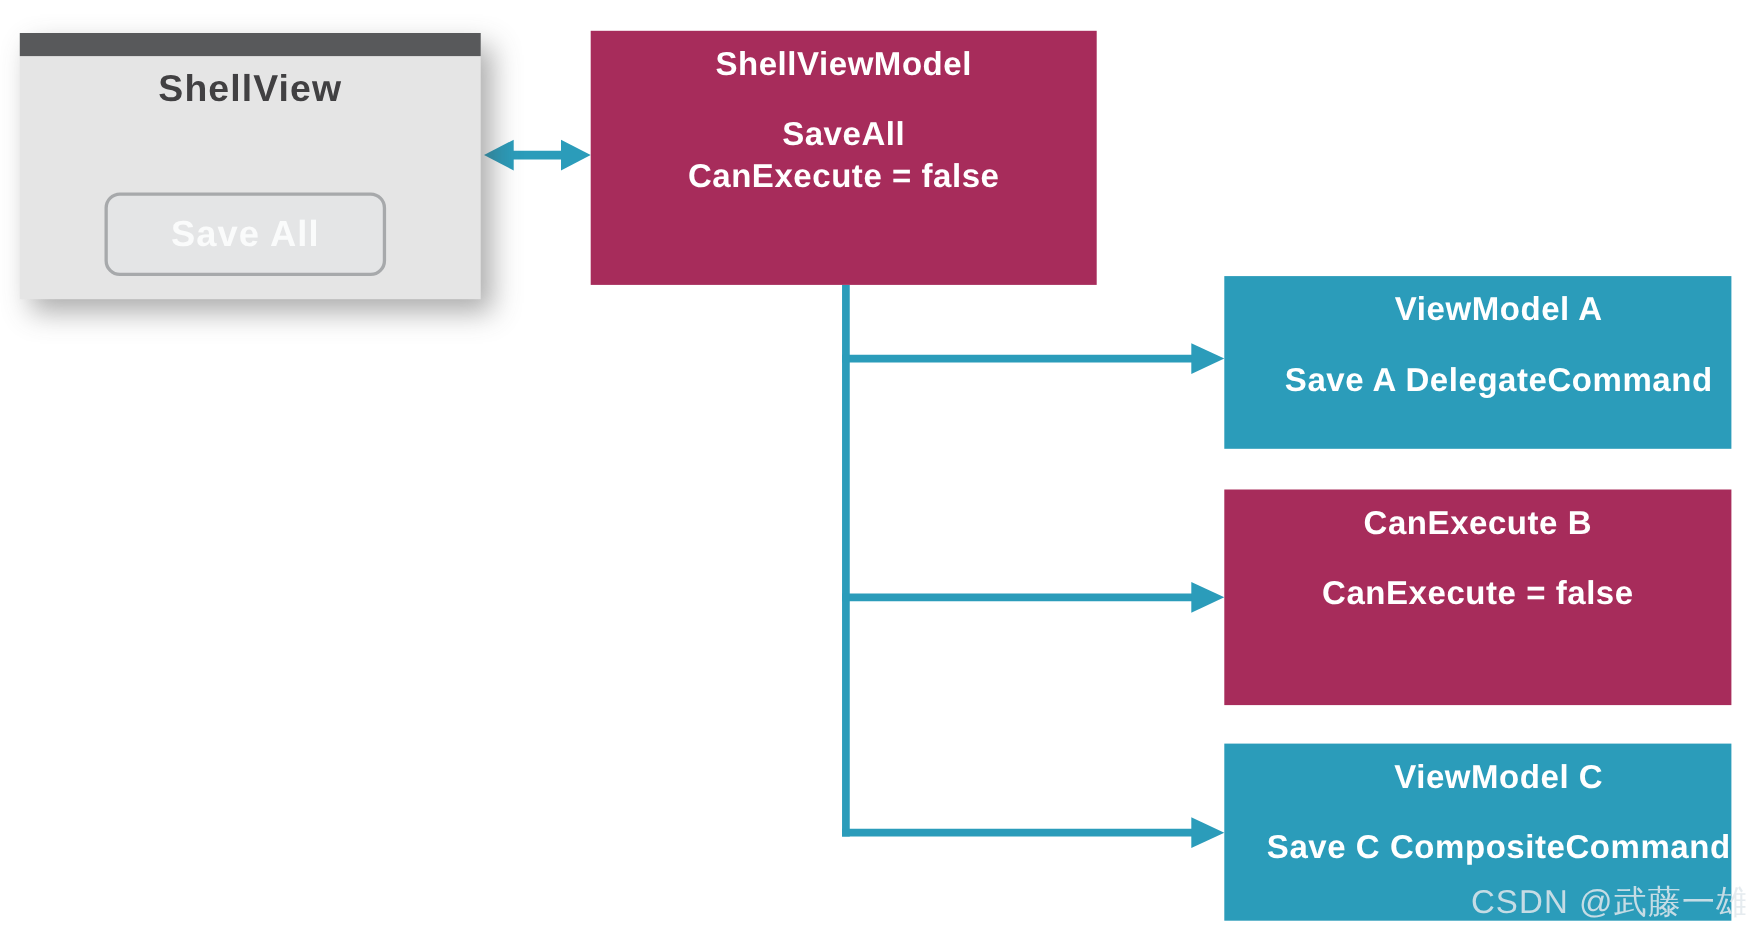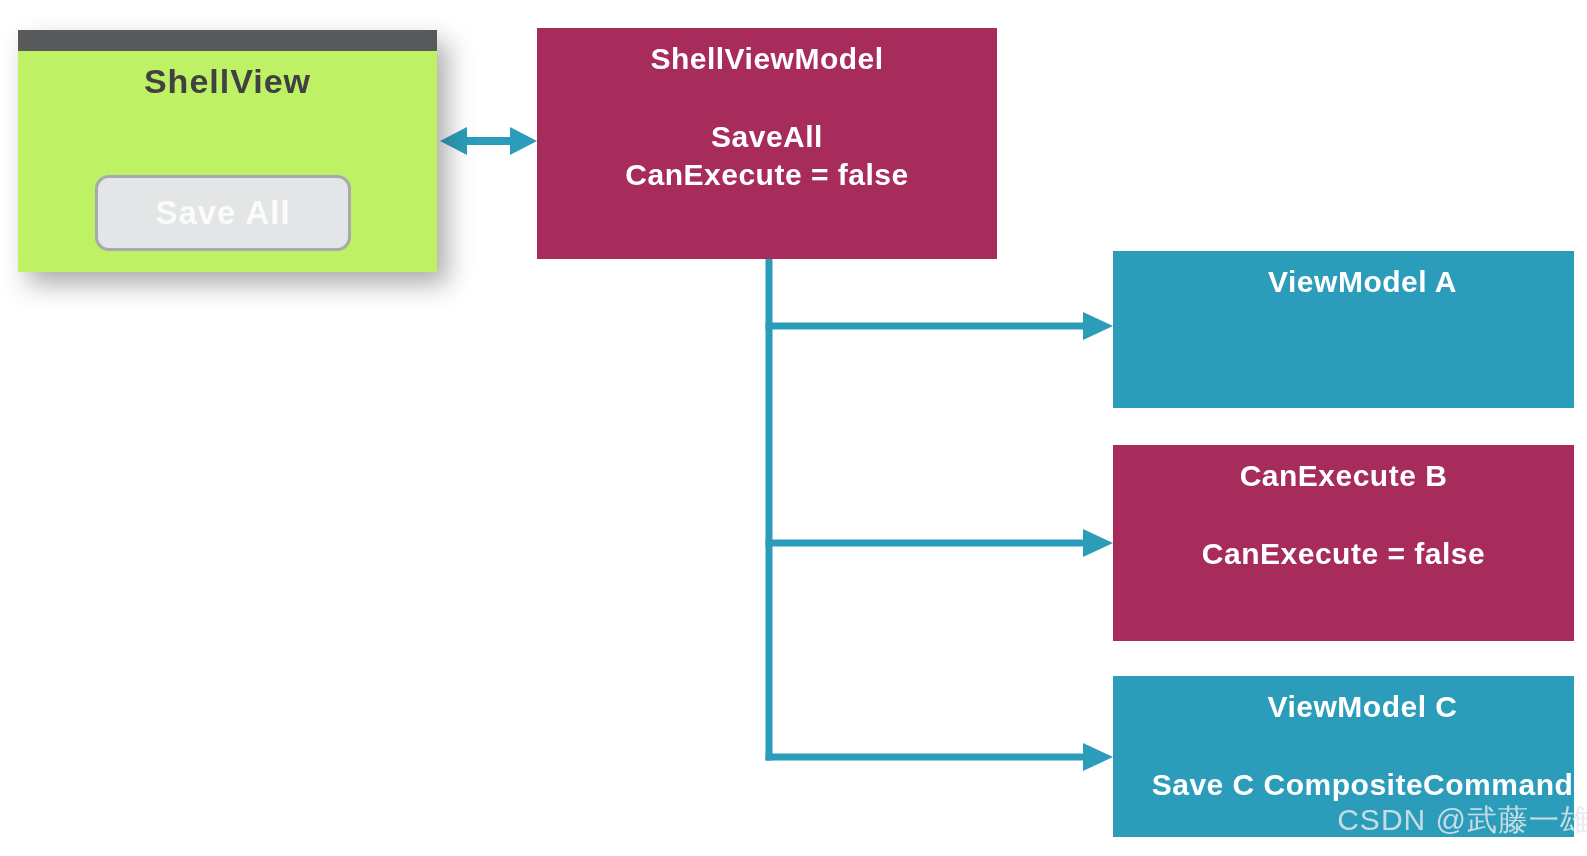--- a/index.html
+++ b/index.html
@@ -10,21 +10,21 @@
     background:#ffffff;
     overflow:hidden;
     font-family:"Liberation Sans", sans-serif;
   }
   .connector-layer {
     position:absolute; left:0; top:0; width:1587px; height:856px;
   }
   
   .shell-window {
     position:absolute; left:18px; top:30px; width:419px; height:242px;
-    background:#bef264;
+    background:#e5e5e5;
     box-shadow:10px 12px 24px rgba(70,70,70,0.45);
   }
   .titlebar {
     position:absolute; left:0; top:0; width:100%; height:21px;
     background:#58595b;
   }
   .shell-title {
     position:absolute; left:0; top:32px; width:100%;
     text-align:center;
     font-size:34px; font-weight:bold; color:#414042;
@@ -41,21 +41,21 @@
   }
   
   .box {
     position:absolute;
     color:#ffffff; text-align:center; font-weight:bold;
     letter-spacing:0.5px;
   }
   .box-magenta { background:#a72c5b; }
   .box-teal    { background:#2b9cba;padding-left:38px; }
   .box-title { padding-top:10px; font-size:30px; line-height:42px; }
-  .box-body  { margin-top:38px; font-size:30px; line-height:38px; }
+  .box-body  { margin-top:24px; font-size:30px; line-height:38px; }
   .svm-box { left:537px; top:28px;  width:460px; height:231px; }
   .vm-a    { left:1113px; top:251px; width:461px; height:157px; }
   .vm-b    { left:1113px; top:445px; width:461px; height:196px; }
   .vm-c    { left:1113px; top:676px; width:461px; height:161px; }
   
   .watermark {
     position:absolute; right:-4px; top:800px;
     font-size:30px; color:rgba(225,231,236,0.85);
     letter-spacing:1px; white-space:nowrap;
   }
@@ -93,20 +93,23 @@
   <div class="box box-magenta svm-box">
     <div class="box-title">ShellViewModel</div>
     <div class="box-body">
       <div>SaveAll</div>
       <div>CanExecute = false</div>
     </div>
   </div>
 
   <div class="box box-teal vm-a">
     <div class="box-title">ViewModel A</div>
+    <div class="box-body">
+      <div>Save A DelegateCommand</div>
+    </div>
   </div>
 
   <div class="box box-magenta vm-b">
     <div class="box-title">CanExecute B</div>
     <div class="box-body">
       <div>CanExecute = false</div>
     </div>
   </div>
 
   <div class="box box-teal vm-c">

